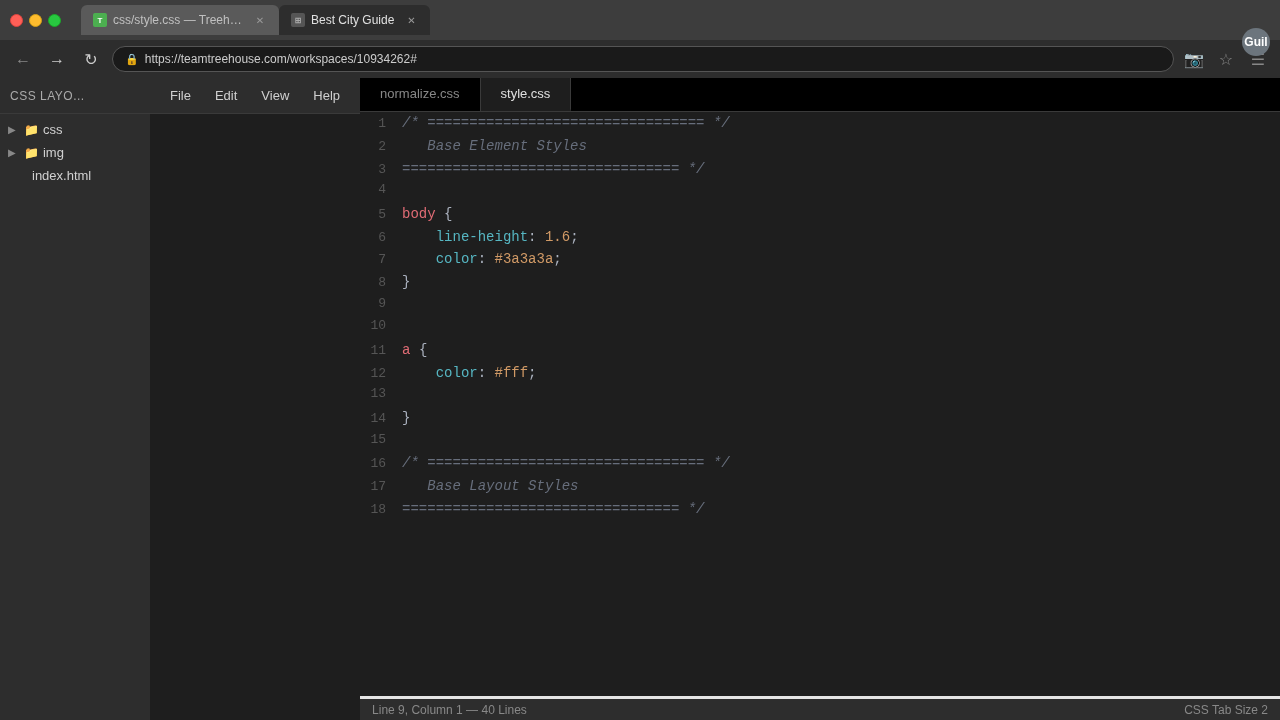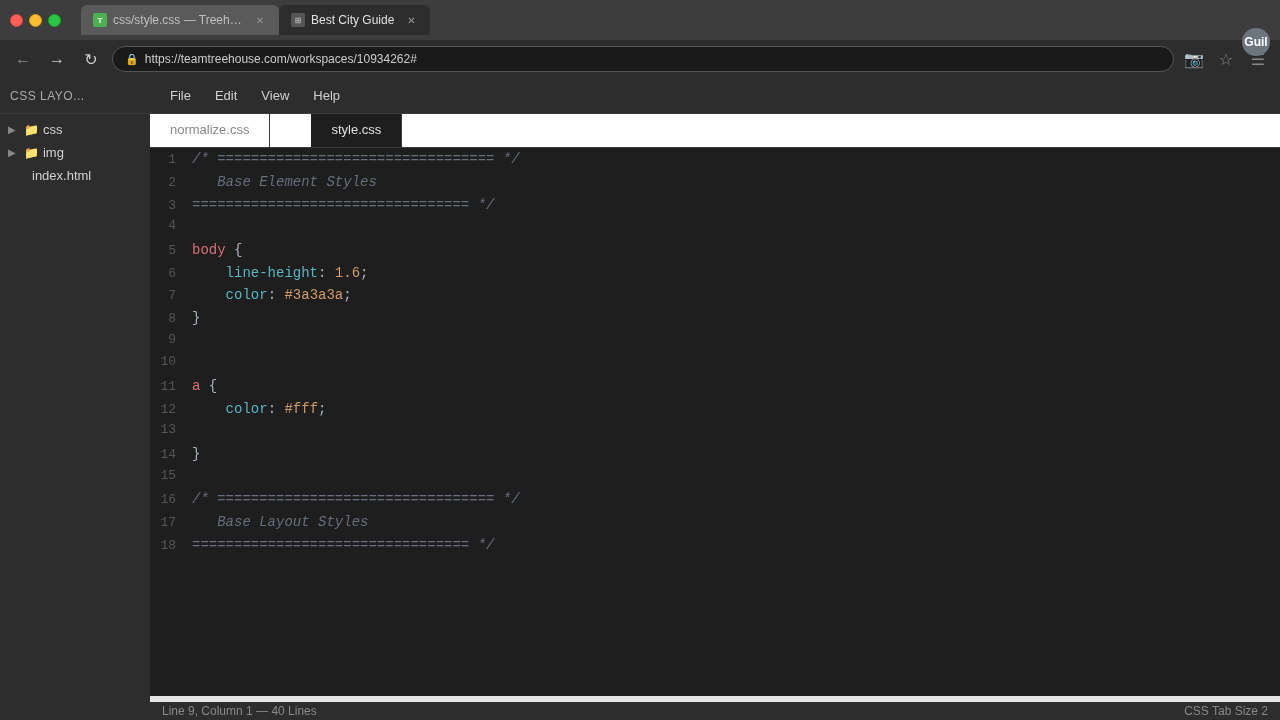--- a/index.html
+++ b/index.html
@@ -209,24 +209,23 @@
       flex: 1;
       display: flex;
       flex-direction: column;
       background: #1e1e1e;
       overflow: hidden;
     }
 
     
     .file-tabs {
       display: flex;
-      background: #ffffff;
+      background: #000000;
       border-bottom: 1px solid #3a3a3a;
       flex-shrink: 0;
-      gap: 41px;
     }
     .file-tab {
       padding: 8px 20px;
       font-size: 13px;
       cursor: pointer;
       color: #888;
       border-right: 1px solid #3a3a3a;
     }
     .file-tab.active {
       background: #1e1e1e;
@@ -277,21 +276,21 @@
 
     
     .status-bar {
       background: #2d2d2d;
       height: 24px;
       display: flex;
       align-items: center;
       padding: 0 12px;
       font-size: 12px;
       color: #888;
-      border-top: 6px solid #e5e5e5;
+      border-top: 3px solid #e5e5e5;
       flex-shrink: 0;
       justify-content: space-between;
     }
 
     
     .left-panel {
       display: flex;
       flex-direction: column;
       width: 150px;
       flex-shrink: 0;
@@ -370,21 +369,21 @@
         <span class="sidebar-arrow">▶</span>
         <span style="color:#5b9bd5; font-size:12px;">📁</span>
         <span class="sidebar-item-label">img</span>
       </div>
       <div class="sidebar-item sidebar-file">
         <span class="sidebar-item-label">index.html</span>
       </div>
     </div>
   </div>
 
-  <div style="flex:1; display:flex; flex-direction:column; overflow:hidden;justify-content:flex-end;">
+  <div style="flex:1; display:flex; flex-direction:row; overflow:hidden;justify-content:flex-end;">
 
     <div class="menubar">
       <div class="menu-item">File</div>
       <div class="menu-item">Edit</div>
       <div class="menu-item">View</div>
       <div class="menu-item">Help</div>
     </div>
 
     <div class="editor-area">
 

